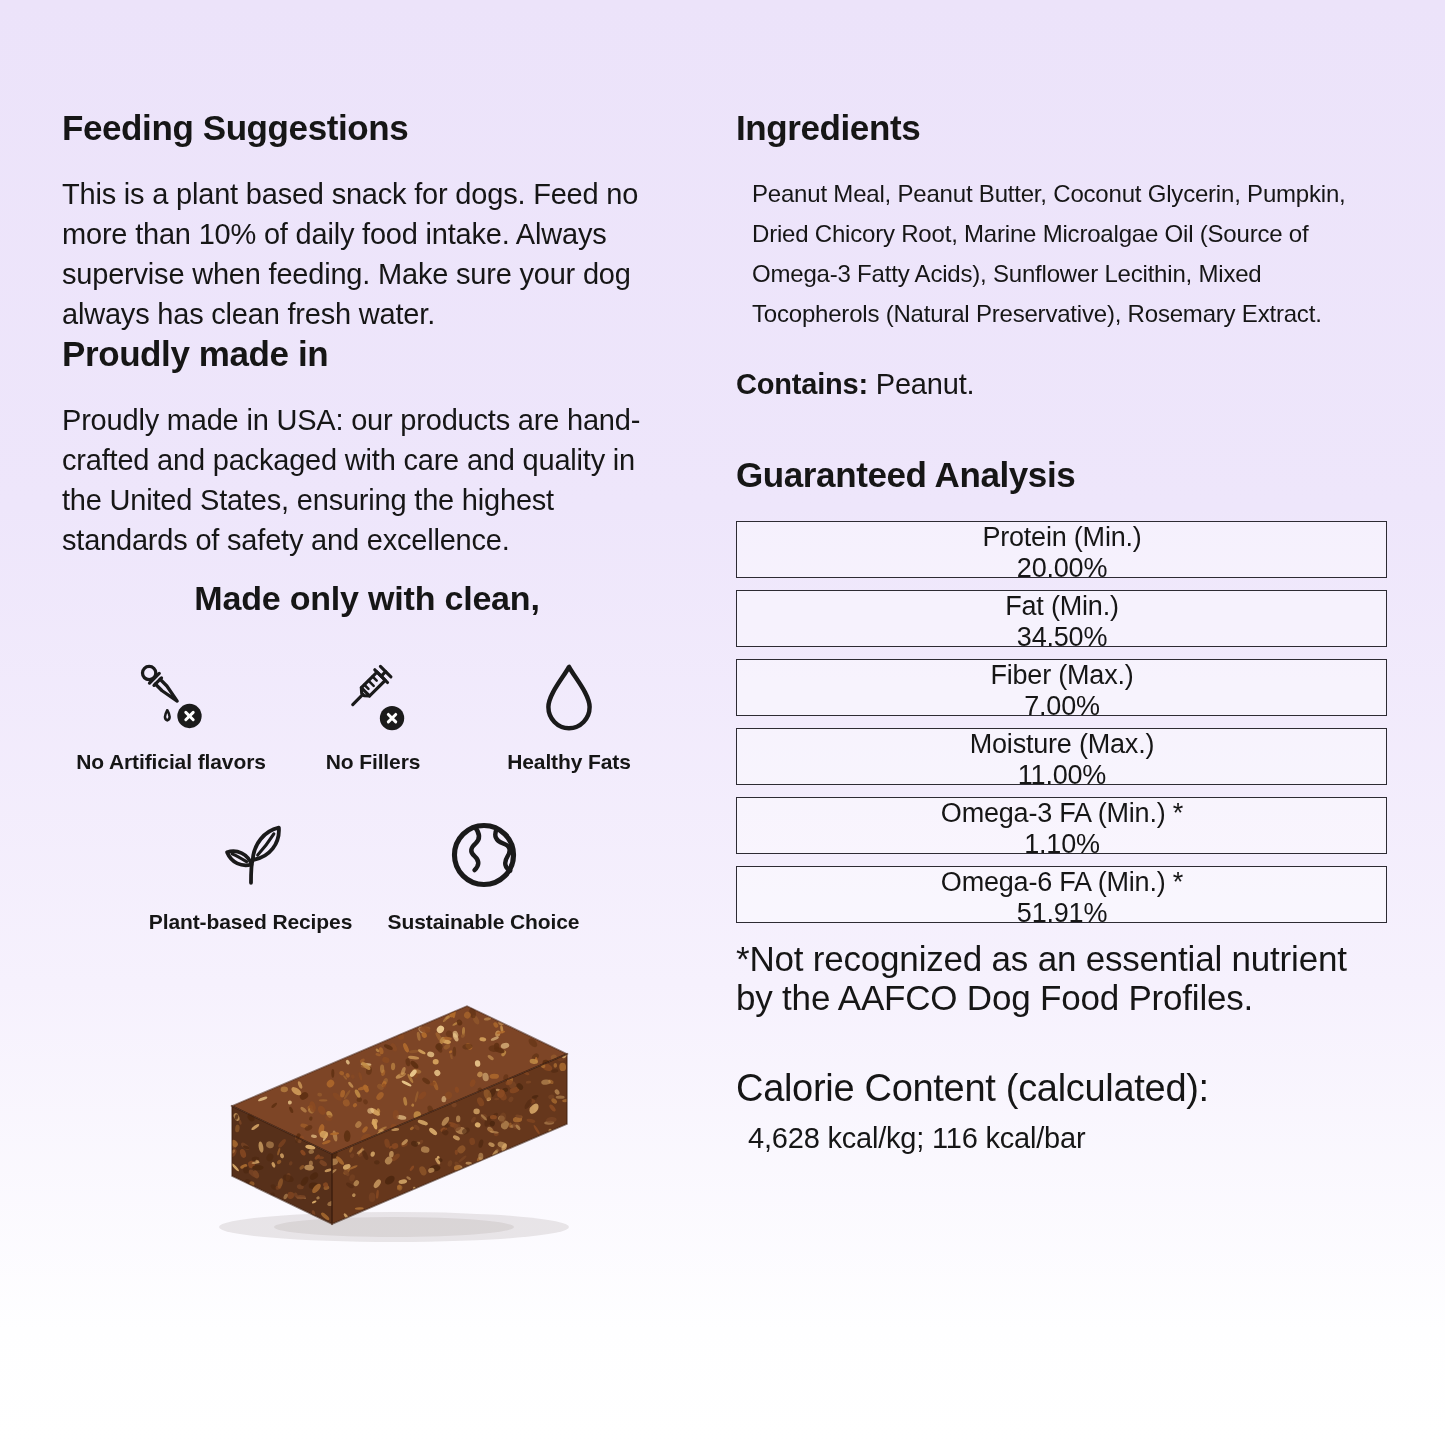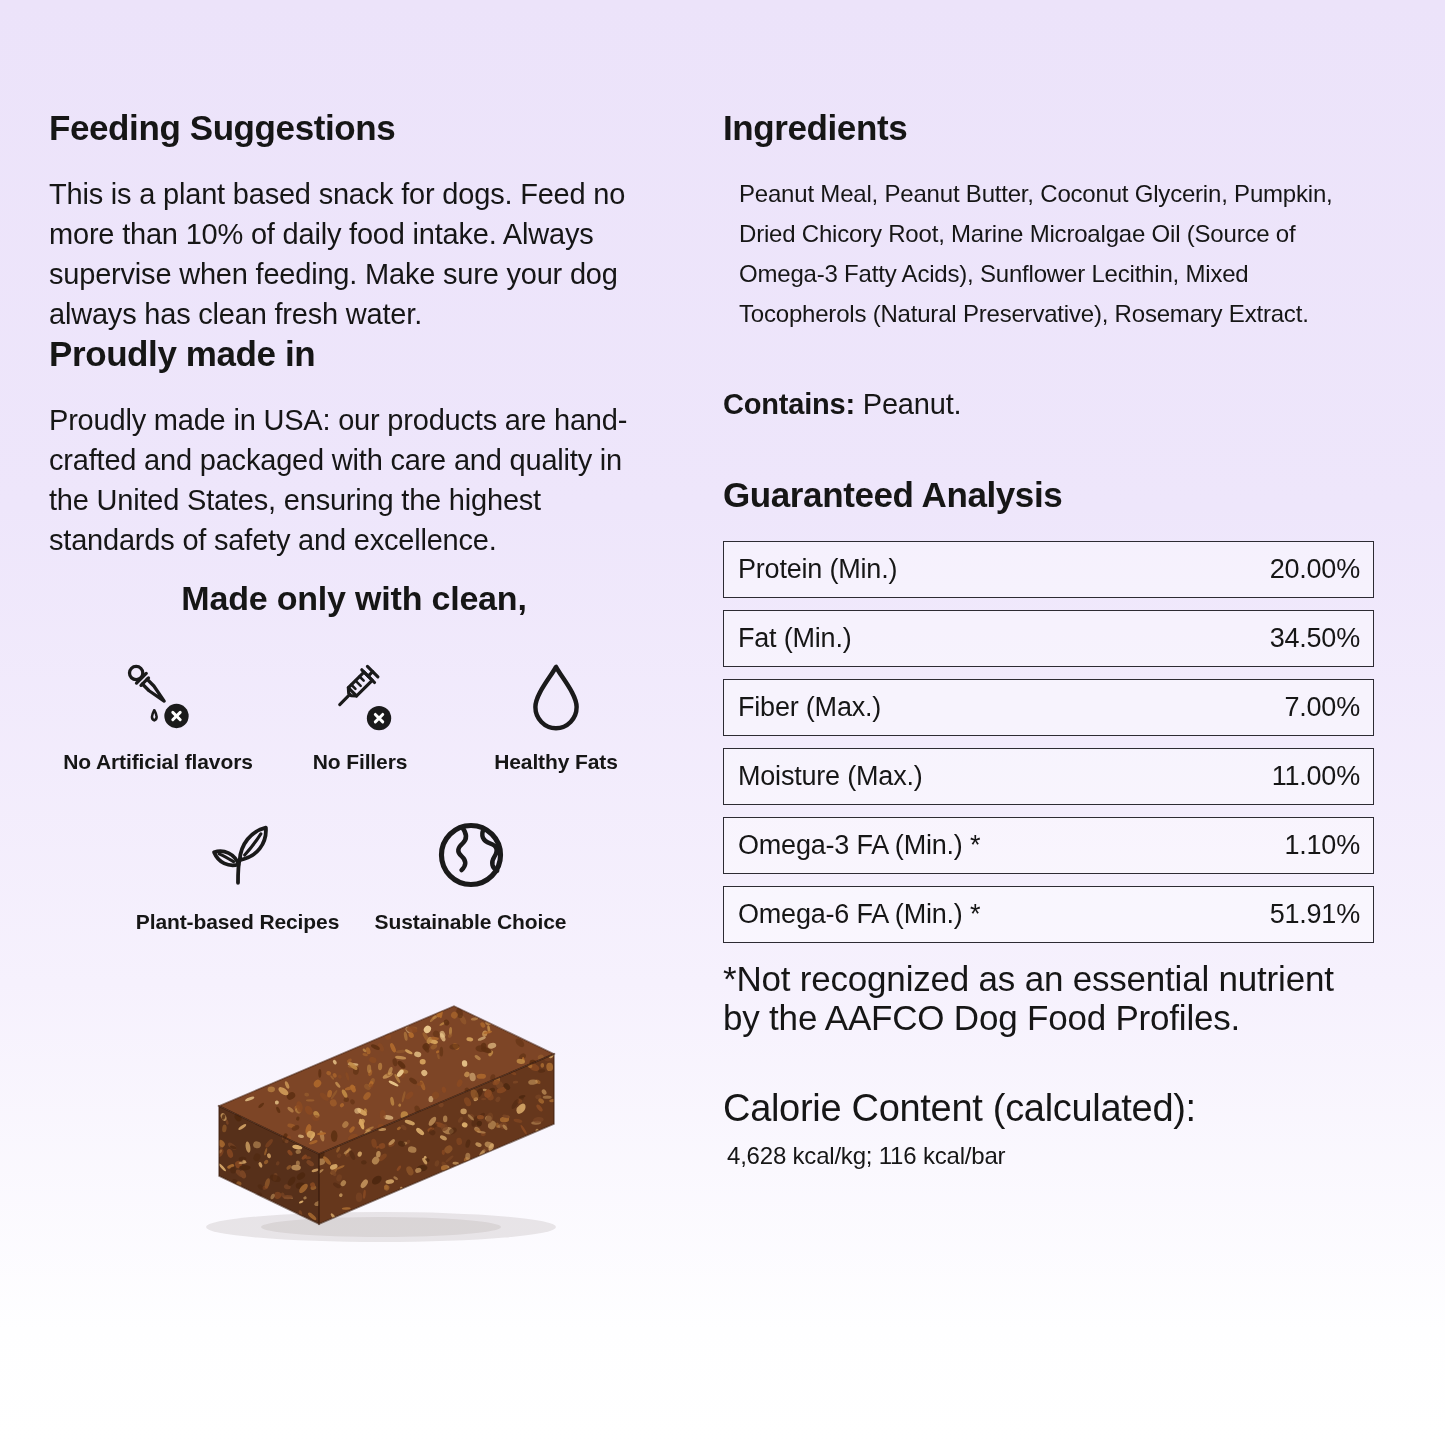--- a/index.html
+++ b/index.html
@@ -4,21 +4,21 @@
 <style>
   * { box-sizing: border-box; }
   html, body { margin: 0; padding: 0; }
   body {
     width: 1445px; height: 1445px; overflow: hidden;
     background: linear-gradient(180deg, #ece3fa 0%, #eee6fb 35%, #f6f1fd 68%, #fefeff 92%, #ffffff 100%);
     font-family: "Liberation Sans", sans-serif;
     color: #161616;
     -webkit-font-smoothing: antialiased;
   }
-  .wrap { display: flex; padding: 108px 58px 0 49px; gap: 64px; }
+  .wrap { display: flex; padding: 108px 58px 0 62px; gap: 64px; }
   .col-left  { width: 610px; flex: none; }
   .col-right { width: 651px; flex: none; }
 
   h2.sec { font-size: 35px; font-weight: 700; letter-spacing: -0.4px; margin: 0 0 26px 0; }
   p.body { font-size: 29px; line-height: 40px; letter-spacing: -0.2px; margin: 0; font-weight: 400; }
 
   .mb-44 { margin-bottom: 44px; }
   .mb-48 { margin-bottom: 48px; }
 
   .clean-title {
@@ -36,25 +36,25 @@
   .product-shot { display: block; margin: 18px auto 0 auto; }
 
   .contains-line { font-size: 29px; letter-spacing: -0.2px; margin: 0 0 54px 0; }
   .contains-line b { font-weight: 700; }
 
   .ga-title { margin-bottom: 32px; }
   .ga-row {
     display: flex; justify-content: space-between; align-items: center;
     height: 57px; padding: 0 13px 0 14px; margin-bottom: 12px;
     border: 1.6px solid #2d2b33; background: rgba(255,255,255,0.42);
-    font-size: 27px; letter-spacing: -0.2px;
+    font-size: 27px; letter-spacing: -0.2px; flex-direction: column;
   }
   .footnote { font-size: 35px; line-height: 39px; letter-spacing: -0.2px; margin: 16px 0 0 0; }
   .cal-title { font-size: 38px; font-weight: 400; letter-spacing: -0.3px; margin: 50px 0 12px 0; }
-  .cal-value { font-size: 24px; letter-spacing: -0.2px; margin: 4px; }
+  .cal-value { font-size: 29px; letter-spacing: -0.2px; margin: 12px; }
 
   svg.badge-icon { display: block; }
   .stroke { fill: none; stroke: #1a1a1a; stroke-linecap: round; stroke-linejoin: round; }
 </style>
 </head>
 <body>
 
 <div class="wrap">
 
   <div class="col-left">
@@ -568,21 +568,21 @@
       <polygon points="100,150 200,198 200,268 100,220" fill="none" stroke="#3c1e0e" stroke-width="1.5" opacity="0.6"></polygon>
     </svg>
 
   </div>
 
   <div class="col-right">
 
     <h2 class="sec">Ingredients</h2>
     <p class="body" style="font-size:24px; line-height:40px;margin-left:16px;">Peanut Meal, Peanut Butter, Coconut Glycerin, Pumpkin, Dried Chicory Root, Marine Microalgae Oil (Source of Omega-3 Fatty Acids), Sunflower Lecithin, Mixed Tocopherols (Natural Preservative), Rosemary Extract.</p>
 
-    <p class="contains-line" style="margin-top:54px;">
+    <p class="contains-line" style="margin-top:34px;">
       <b>Contains:</b>
       <span>Peanut.</span>
     </p>
 
     <h2 class="sec ga-title">Guaranteed Analysis</h2>
 
     <div>
       <div class="ga-row">
         <span>Protein (Min.)</span>
         <span>20.00%</span>

